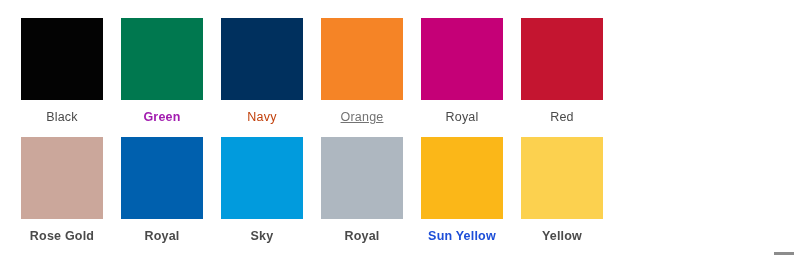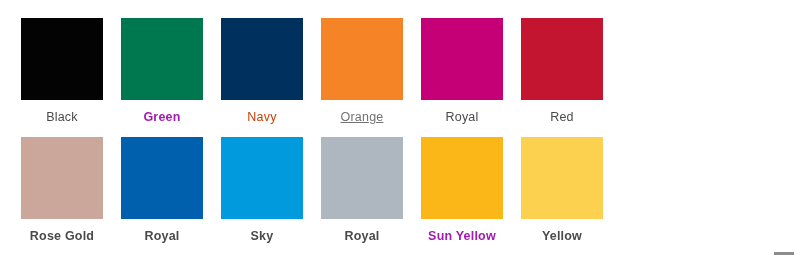--- a/index.html
+++ b/index.html
@@ -105,21 +105,21 @@
       <div class="swatch-cell">
         <span class="swatch-chip" style="background: rgb(1, 155, 221);"></span>
         <span class="swatch-label" style="color: rgb(74, 74, 74);">Sky</span>
       </div>
       <div class="swatch-cell">
         <span class="swatch-chip" style="background: rgb(174, 183, 192);"></span>
         <span class="swatch-label" style="color: rgb(74, 74, 74);">Royal</span>
       </div>
       <div class="swatch-cell">
         <span class="swatch-chip" style="background: rgb(251, 183, 24);"></span>
-        <span class="swatch-label" style="color: #a21caf;">Sun Yellow</span>
+        <span class="swatch-label" style="color: #1d4ed8;">Sun Yellow</span>
       </div>
       <div class="swatch-cell">
         <span class="swatch-chip" style="background: rgb(252, 209, 79);"></span>
         <span class="swatch-label" style="color: rgb(74, 74, 74); text-align: center;">Yellow</span>
       </div>
     </div>
 
   <div class="corner-mark"></div>
 
 </div>

